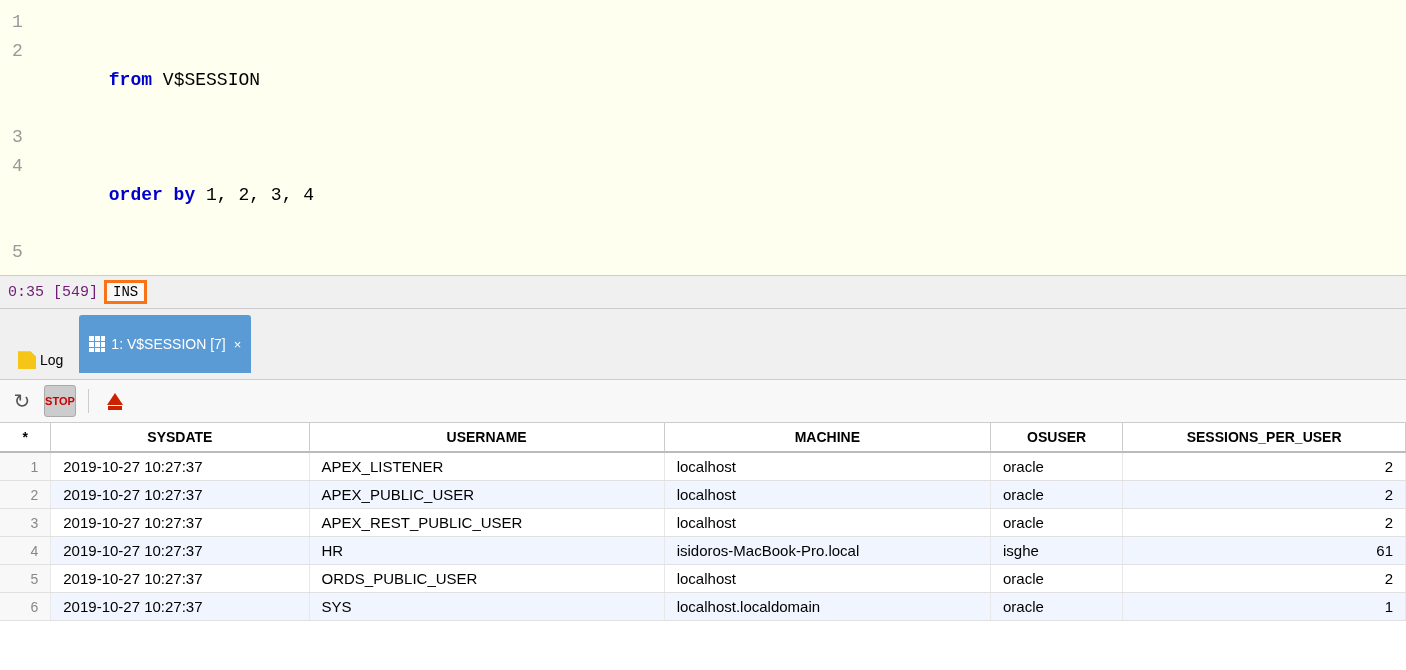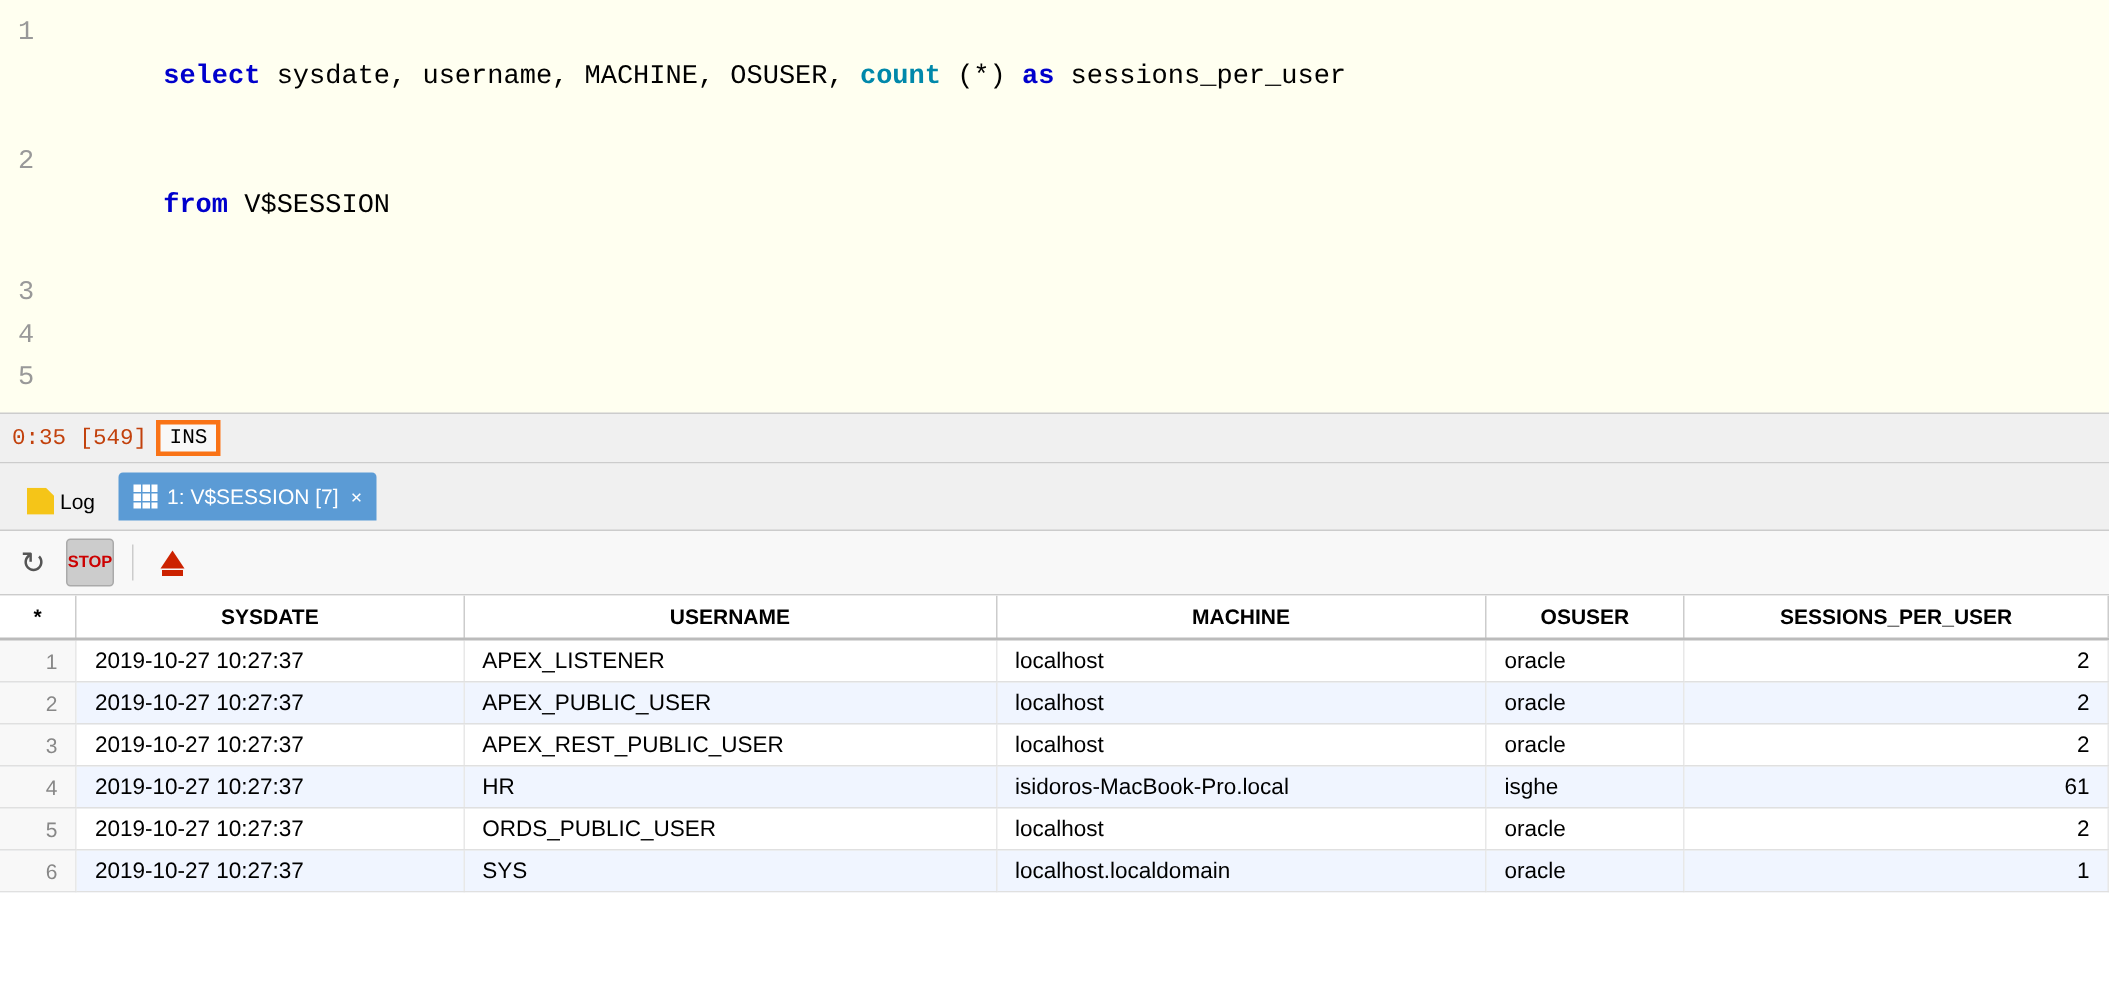--- a/index.html
+++ b/index.html
@@ -53,21 +53,21 @@
       border-bottom: 1px solid #cccccc;
       padding: 4px 8px;
       font-size: 15px;
       font-family: 'Courier New', monospace;
       display: flex;
       align-items: center;
       gap: 6px;
     }
 
     .status-text {
-      color: #c2410c;
+      color: #701a75;
     }
 
     .ins-badge {
       border: 3px solid #f97316;
       padding: 1px 6px;
       background: #f8f8f8;
       font-size: 14px;
       color: #000000;
     }
 
@@ -96,21 +96,21 @@
       width: 18px;
       height: 18px;
       background: #f5c518;
       display: inline-block;
       clip-path: polygon(0 0, 70% 0, 100% 30%, 100% 100%, 0 100%);
     }
 
     .tab-active {
       background: #5b9bd5;
       color: white;
-      padding: 8px 10px;
+      padding: 21px 10px;
       border-radius: 3px 3px 0 0;
       display: flex;
       align-items: center;
       gap: 6px;
       font-size: 14px;
       font-family: Arial, sans-serif;
       cursor: pointer;
     }
 
     .tab-grid-icon {
@@ -237,35 +237,35 @@
     .results-table tr:nth-child(odd) {
       background: #ffffff;
     }
   </style>
 </head>
 <body>
 
 <div class="sql-editor">
   <div class="sql-line">
     <span class="line-number">1</span>
-    <span class="sql-text">
-      <span class="kw-blue">select</span><span class="normal"> sysdate, username, MACHINE, OSUSER, </span><span class="kw-cyan">count</span><span class="normal"> (*) </span><span class="kw-blue">as</span><span class="normal"> sessions_per_user</span>
-    </span>
   </div>
   <div class="sql-line">
     <span class="line-number">2</span>
     <span class="sql-text">
       <span class="kw-blue">from</span><span class="normal"> V$SESSION</span>
     </span>
   </div>
   <div class="sql-line">
     <span class="line-number">3</span>
   </div>
   <div class="sql-line">
     <span class="line-number">4</span>
+    <span class="sql-text">
+      <span class="kw-blue">order by</span><span class="normal"> 1, 2, 3, 4</span>
+    </span>
   </div>
   <div class="sql-line">
     <span class="line-number">5</span>
     <span class="sql-text">&nbsp;</span>
   </div>
 </div>
 
 <div class="status-bar">
   <span class="status-text">0:35 [549]</span>
   <span class="ins-badge">INS</span>

